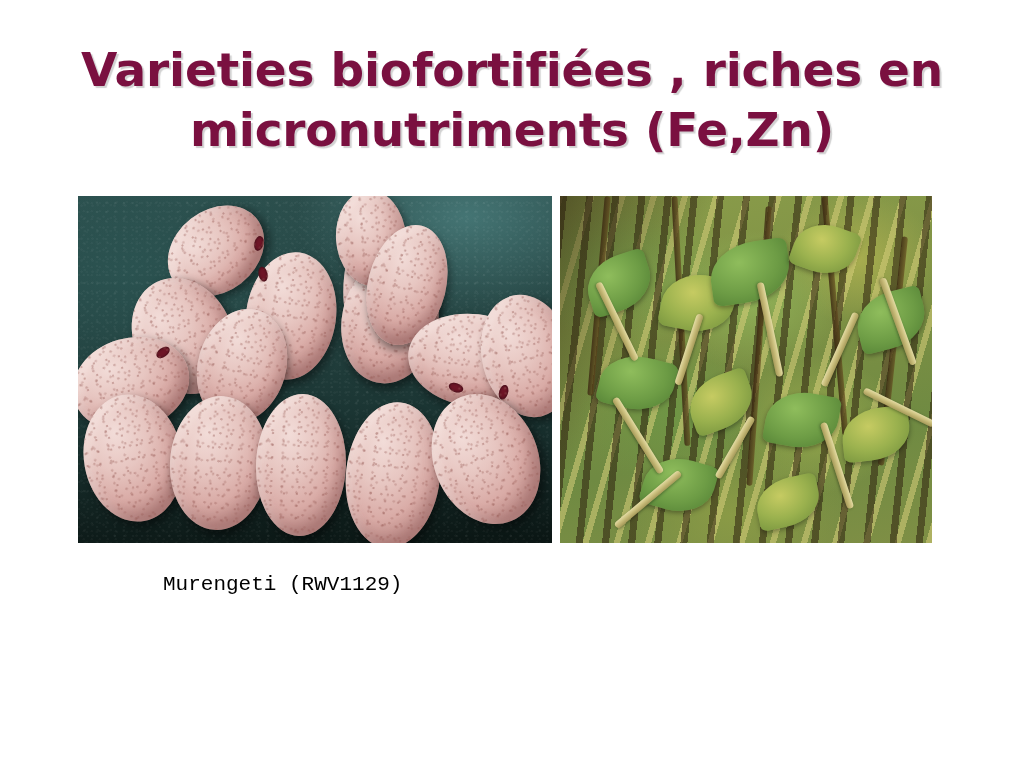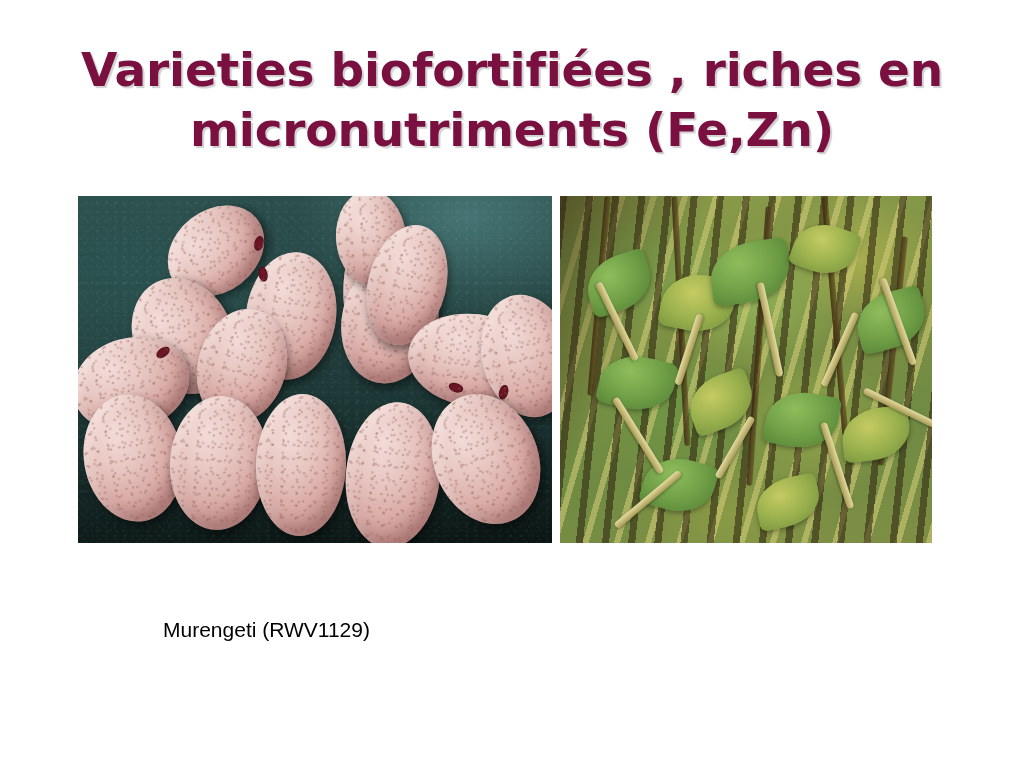--- a/index.html
+++ b/index.html
@@ -144,22 +144,22 @@
     position: absolute;
     width: 6px;
     background: linear-gradient(90deg, rgba(60,42,18,.85), rgba(96,70,28,.65));
     border-radius: 3px;
   }
 
   
   .caption {
     position: absolute;
     left: 163px;
-    top: 602px;
-    font-family: Liberation Sans, sans-serif;
+    top: 557px;
+    font-family: Liberation Mono, monospace;
     font-size: 21px;
     color: #000000;
     white-space: nowrap;
     text-align: right;
   }
 </style>
 </head>
 <body>
 
 <div class="slide">

